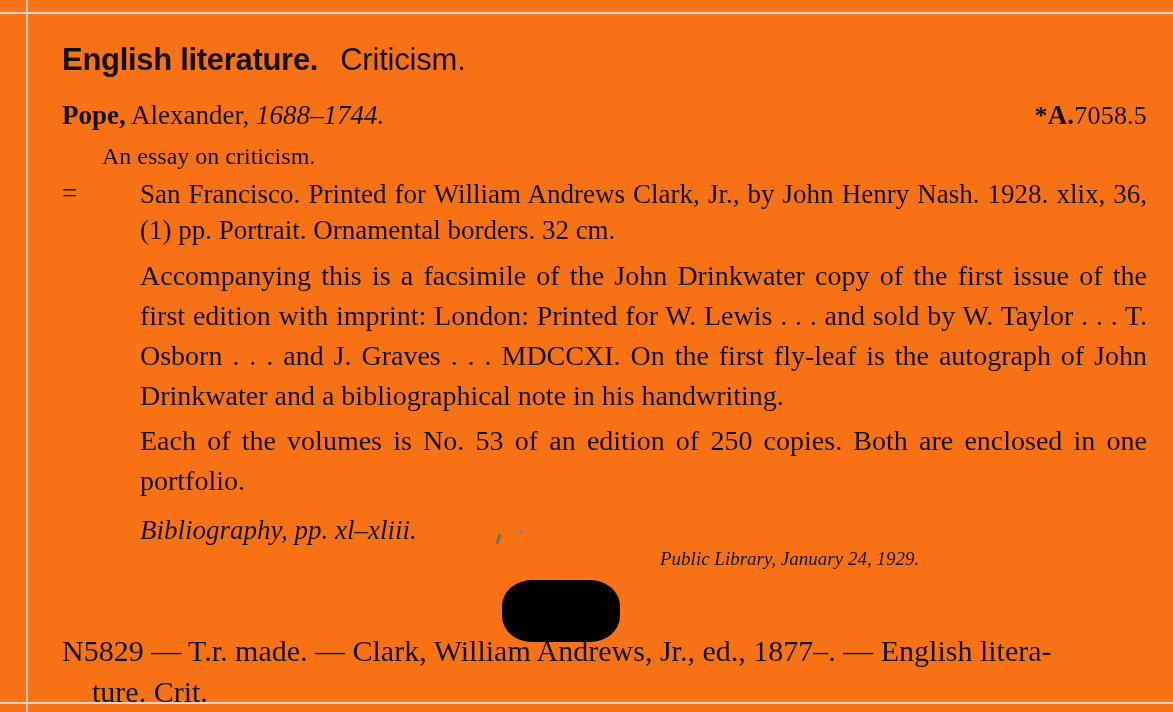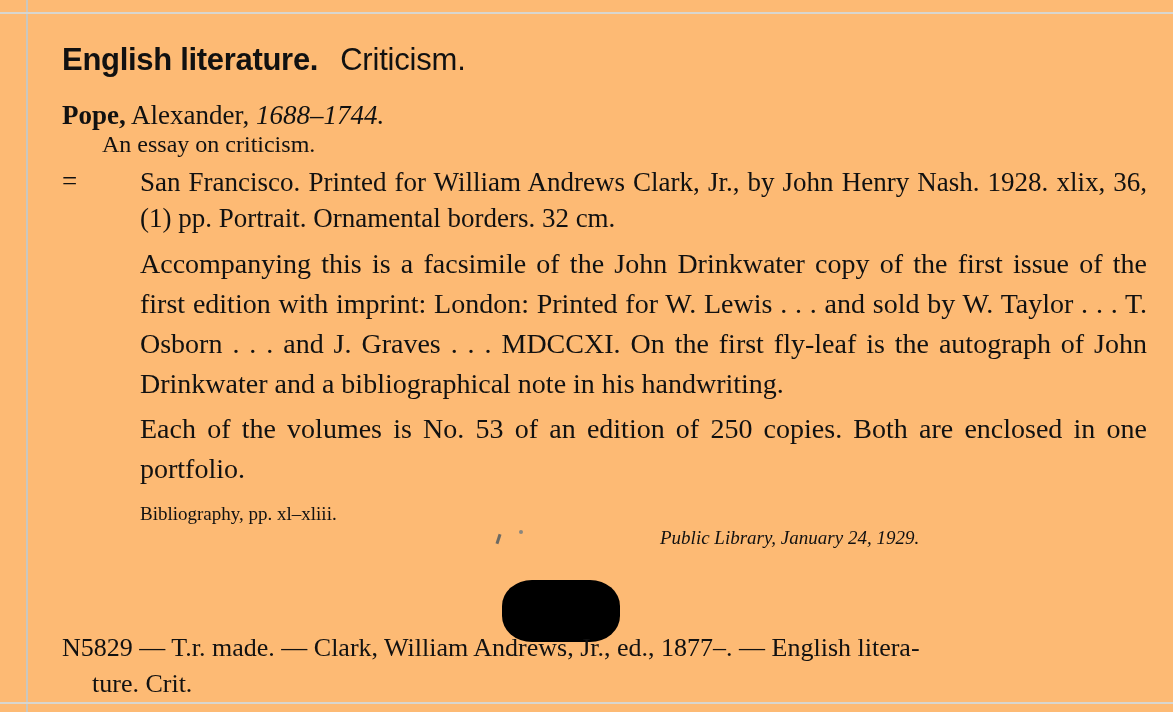--- a/index.html
+++ b/index.html
@@ -4,21 +4,21 @@
 <style>
   html, body {
     margin: 0;
     padding: 0;
     background: #ffffff;
   }
   .card {
     position: relative;
     width: 1173px;
     height: 712px;
-    background: #fdba74;
+    background: #f97316;
     overflow: hidden;
     font-family: "Liberation Serif", serif;
     color: #111111;
   }
   
   .edge-left {
     position: absolute;
     left: 26px;
     top: 0;
     width: 2px;
@@ -61,21 +61,21 @@
   .heading .subdivision {
     font-family: "Liberation Sans", sans-serif;
     font-weight: normal;
     margin-left: 22px;
     letter-spacing: -0.2px;
   }
 
   .author-line {
     position: relative;
     font-size: 27px;
-    margin: 0 0 0 0;
+    margin: 0 0 12px 0;
   }
   .author-line .surname {
     font-weight: bold;
   }
   .author-line .dates {
     font-style: italic;
   }
   .callnumber {
     position: absolute;
     right: 0;
@@ -113,22 +113,23 @@
   .note {
     padding-left: 78px;
     font-size: 28px;
     line-height: 1.42;
     text-align: justify;
     margin: 0 0 6px 0;
   }
 
   .biblio {
     padding-left: 78px;
-    font-size: 19px;
+    font-size: 27px;
     margin: 14px 0 0 0;
+    font-style: italic;
   }
 
   .printed-note {
     position: relative;
     padding-left: 78px;
     font-size: 19px;
     font-style: italic;
     margin-top: 2px;
     height: 26px;
     white-space: nowrap;
@@ -165,21 +166,21 @@
     height: 4px;
     background: #8a867e;
     border-radius: 50%;
   }
 
   .tracings {
     position: absolute;
     left: 62px;
     top: 630px;
     width: 1095px;
-    font-size: 26px;
+    font-size: 30px;
     line-height: 1.38;
   }
   .tracings .t-line2 { display: block; margin-left: 30px; }
 </style>
 </head>
 <body>
 
 <div class="card">
 
   <div class="edge-left"></div>
@@ -189,20 +190,21 @@
   <div class="content">
 
     <div class="heading">
       <span class="subject">English literature.</span><span class="subdivision">Criticism.</span>
     </div>
 
     <div class="author-line">
       <span class="surname">Pope,</span>
       <span class="forename">Alexander,</span>
       <span class="dates">1688–1744.</span>
+      <span class="callnumber"><span class="cn-star">*</span><span class="cn-alpha">A.</span><span class="cn-num">7058.5</span></span>
     </div>
 
     <div class="title-line">An essay on criticism.</div>
 
     <div class="imprint-block">
       <span class="dash-mark">=</span>
       <p>San Francisco. Printed for William Andrews Clark, Jr., by John Henry Nash. 1928. xlix, 36, (1) pp. Portrait. Ornamental borders. 32 cm.</p>
     </div>
 
     <div class="note">Accompanying this is a facsimile of the John Drinkwater copy of the first issue of the first edition with imprint: London: Printed for W. Lewis . . . and sold by W. Taylor . . . T. Osborn . . . and J. Graves . . . MDCCXI. On the first fly-leaf is the autograph of John Drinkwater and a bibliographical note in his handwriting.</div>

